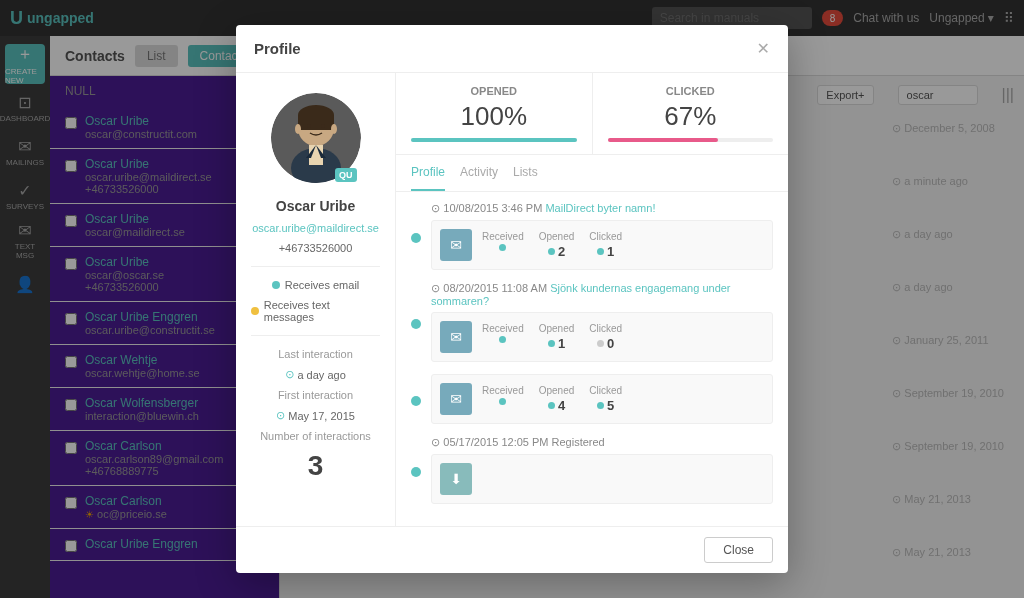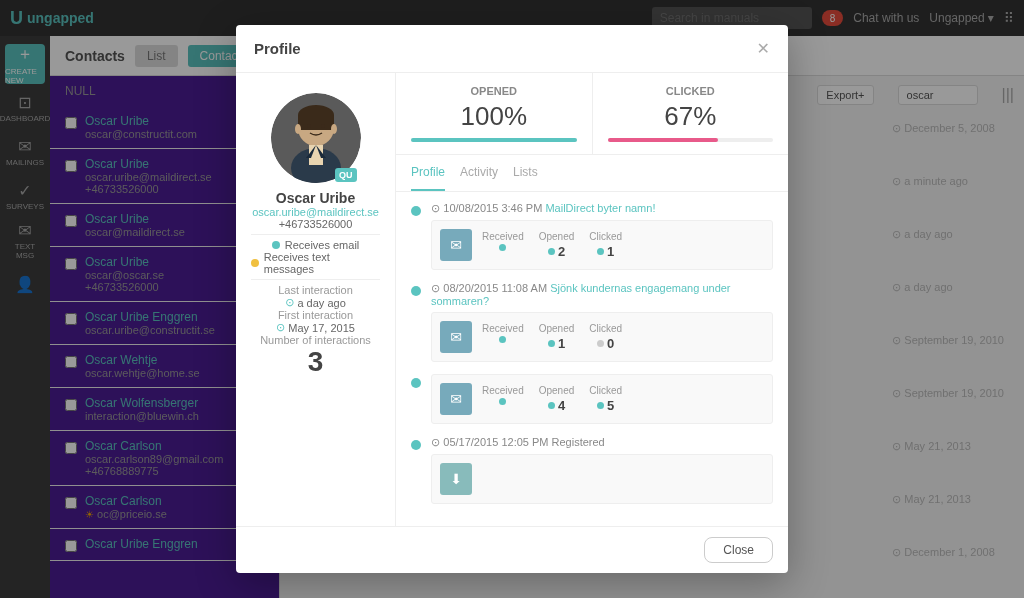--- a/index.html
+++ b/index.html
@@ -59,21 +59,21 @@
     .modal-overlay { position: absolute; top: 0; left: 0; width: 1024px; height: 598px; background: rgba(0,0,0,0.4); z-index: 100; display: flex; align-items: center; justify-content: center; }
 
     
     .modal { background: white; width: 552px; max-height: 560px; border-radius: 4px; box-shadow: 0 10px 40px rgba(0,0,0,0.3); display: flex; flex-direction: column; }
     .modal-header { padding: 14px 18px; border-bottom: 1px solid #eee; display: flex; align-items: center; justify-content: space-between; }
     .modal-title { font-size: 15px; font-weight: 600; color: #444; }
     .modal-close { color: #aaa; cursor: pointer; font-size: 16px; background: none; border: none; }
     .modal-body { display: flex; flex: 1; overflow: hidden; }
 
     
-    .profile-left { width: 160px; min-width: 160px; border-right: 1px solid #eee; padding: 20px 15px; display: flex; flex-direction: column; align-items: center; }
+    .profile-left { width: 160px; min-width: 160px; border-right: 1px solid #eee; padding: 20px 15px; display: flex; flex-direction: column; align-items: center; gap: 8px; }
     .avatar-initials { position: absolute; bottom: 4px; right: 4px; background: #5bc4c0; color: white; font-size: 9px; padding: 2px 4px; border-radius: 3px; font-weight: bold; }
     .profile-name { font-size: 14px; font-weight: 600; color: #444; text-align: center; margin-top: 4px; }
     .profile-email { font-size: 11px; color: #5bc4c0; text-align: center; }
     .profile-phone { font-size: 11px; color: #666; text-align: center; }
     .profile-status { display: flex; align-items: center; gap: 5px; font-size: 11px; color: #666; }
     .status-dot { width: 8px; height: 8px; border-radius: 50%; }
     .dot-yellow { background: #f0c040; }
     .profile-divider { width: 100%; border: none; border-top: 1px solid #eee; margin: 4px 0; }
     .profile-meta { font-size: 11px; color: #999; text-align: center; }
     .profile-meta-val { font-size: 11px; color: #666; text-align: center; display: flex; align-items: center; gap: 3px; justify-content: center; }
@@ -94,39 +94,39 @@
     .bar-pink { background: #e85a8a; }
 
     
     .profile-tabs { display: flex; padding: 0 15px; border-bottom: 1px solid #eee; gap: 15px; }
     .profile-tab { padding: 10px 0; font-size: 12px; color: #aaa; cursor: pointer; border-bottom: 2px solid transparent; }
     .profile-tab.active { color: #5bc4c0; border-bottom: 2px solid #5bc4c0; }
 
     
     .activity-area { flex: 1; overflow-y: auto; padding: 10px 15px; }
     .activity-title { font-size: 13px; font-weight: 600; color: #444; margin-bottom: 10px; }
-    .activity-item { display: flex; gap: 10px; margin-bottom: 12px; align-items: flex-start; }
+    .activity-item { display: flex; gap: 10px; margin-bottom: 12px; align-items: center; }
     .activity-dot { width: 10px; height: 10px; border-radius: 50%; background: #5bc4c0; margin-top: 4px; flex-shrink: 0; }
     .activity-content { flex: 1; }
     .activity-date { font-size: 11px; color: #888; margin-bottom: 5px; }
     .activity-date a { color: #5bc4c0; text-decoration: none; }
     .activity-card { background: #f9f9f9; border: 1px solid #eee; border-radius: 3px; padding: 8px; display: flex; align-items: center; gap: 10px; }
     .email-icon-box { width: 32px; height: 32px; background: #7ab; border-radius: 3px; display: flex; align-items: center; justify-content: center; color: white; font-size: 14px; flex-shrink: 0; }
     .activity-stats { display: flex; gap: 15px; flex: 1; }
     .act-stat { display: flex; flex-direction: column; align-items: center; gap: 2px; }
     .act-stat-label { font-size: 10px; color: #999; }
     .act-stat-val { font-size: 13px; font-weight: 600; color: #444; display: flex; align-items: center; gap: 3px; }
     .act-dot { width: 7px; height: 7px; border-radius: 50%; }
     .act-dot-green { background: #5bc4c0; }
     .act-dot-gray { background: #ccc; }
     .registered-icon-box { width: 32px; height: 32px; background: #8bb; border-radius: 3px; display: flex; align-items: center; justify-content: center; color: white; font-size: 14px; flex-shrink: 0; }
 
     
     .modal-footer { padding: 10px 15px; border-top: 1px solid #eee; display: flex; justify-content: flex-end; }
-    .close-btn { background: white; border: 1px solid #ccc; padding: 5px 18px; font-size: 12px; border-radius: 8px; cursor: pointer; color: #555; text-align: center; }
+    .close-btn { background: white; border: 1px solid #ccc; padding: 5px 18px; font-size: 12px; border-radius: 3px; cursor: pointer; color: #555; text-align: center; }
 
     
     .avatar-svg { width: 90px; height: 90px; border-radius: 50%; }
   </style>
 </head>
 <body>
 
 <div class="app-bg">
 
   <div class="topbar">
@@ -261,20 +261,21 @@
       <div style="position:absolute; top:0; right:0; display:flex; align-items:center; height:38px; padding:0 10px; gap:24px;">
         <button class="export-btn">Export+</button>
         <input class="filter-select" value="oscar" style="">
         <span class="cols-btn">|||</span>
       </div>
       <div style="position:absolute; top:40px; right:10px; display:flex; flex-direction:column; gap:28px;">
         <div class="date-entry">⊙ December 5, 2008</div>
         <div class="date-entry">⊙ a minute ago</div>
         <div class="date-entry">⊙ a day ago</div>
         <div class="date-entry">⊙ a day ago</div>
+        <div class="date-entry">⊙ January 25, 2011</div>
         <div class="date-entry">⊙ September 19, 2010</div>
         <div class="date-entry">⊙ September 19, 2010</div>
         <div class="date-entry">⊙ May 21, 2013</div>
         <div class="date-entry">⊙ May 21, 2013</div>
         <div class="date-entry">⊙ December 1, 2008</div>
       </div>
     </div>
   </div>
 
   <div class="modal-overlay">

